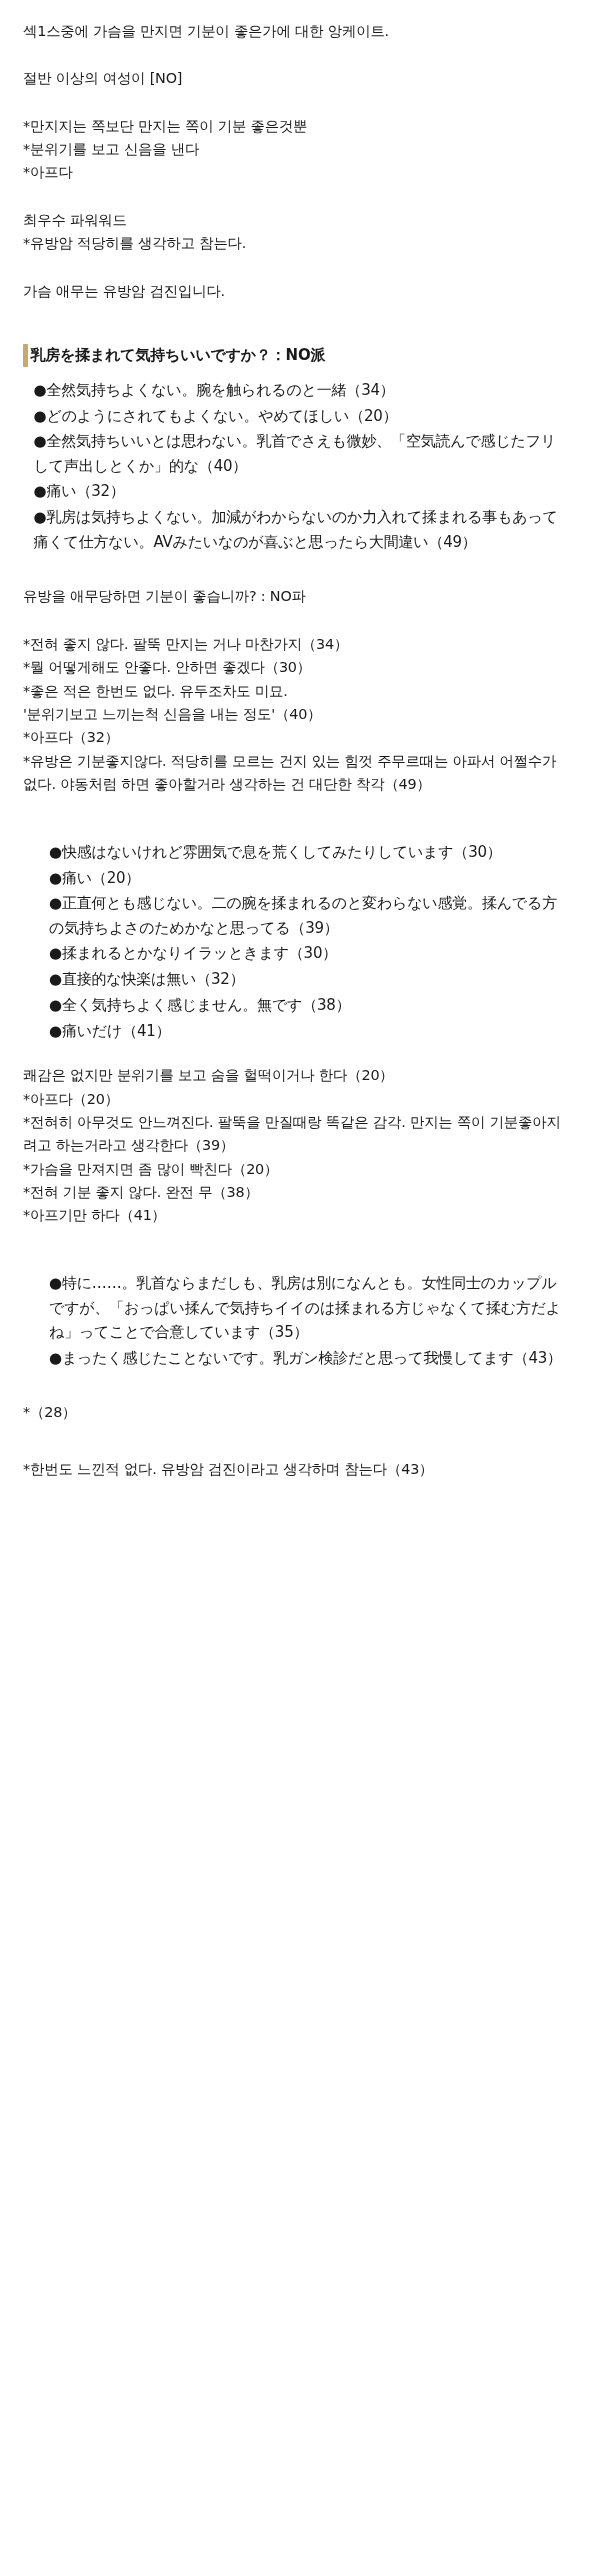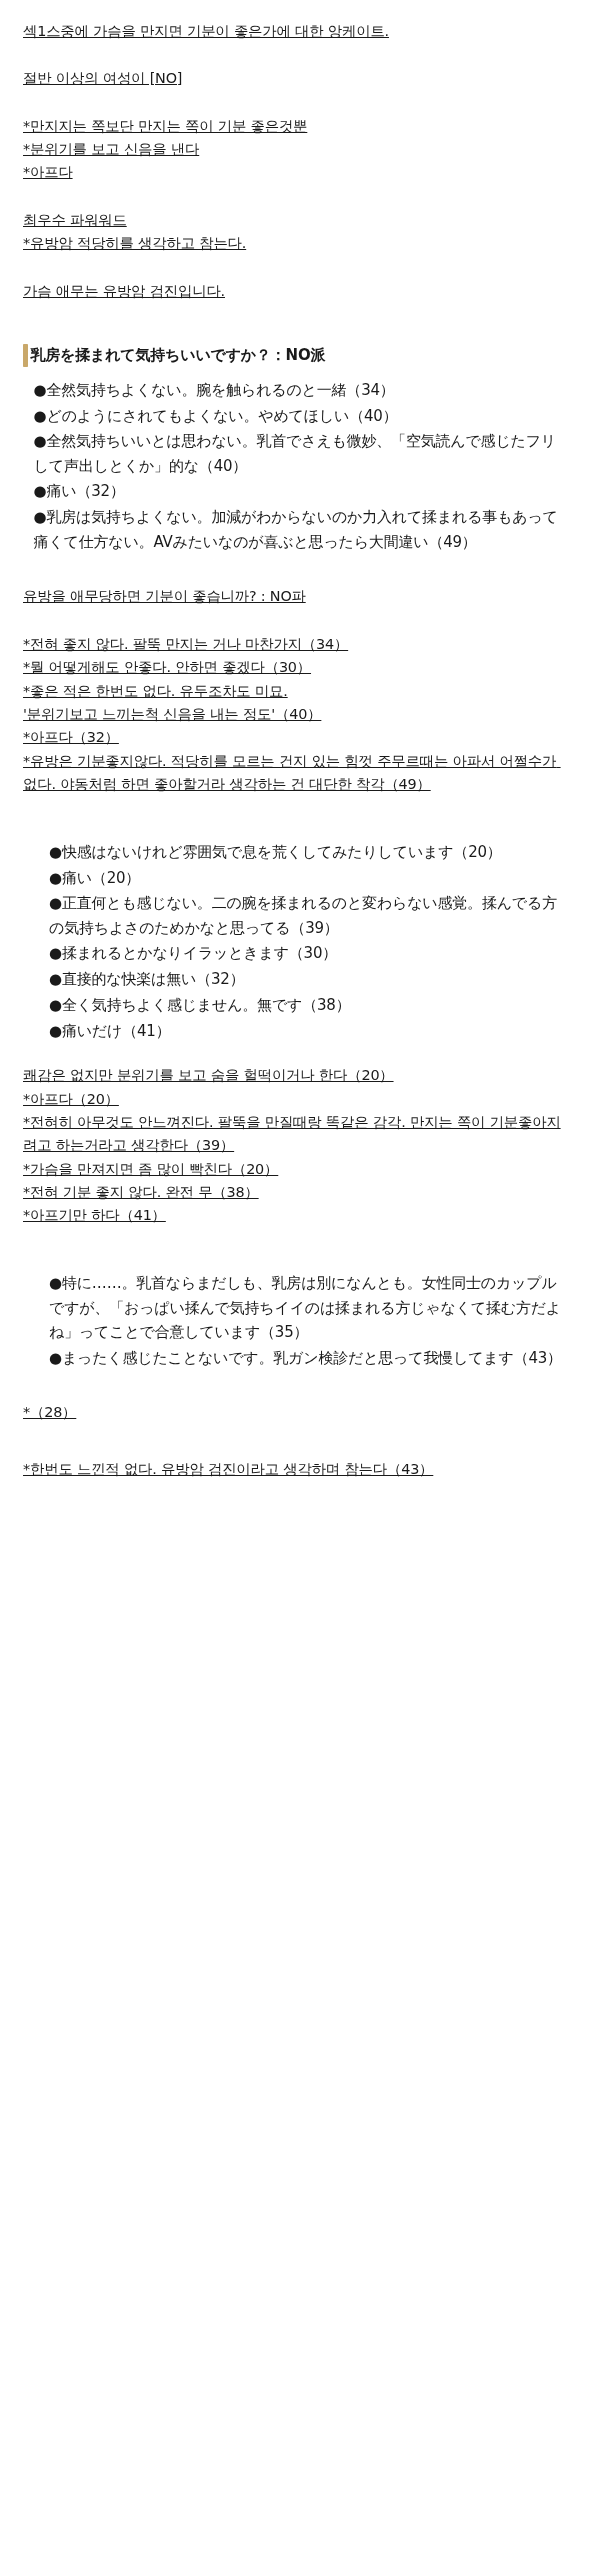--- a/index.html
+++ b/index.html
@@ -21,21 +21,20 @@
   }
   .block {
     margin: 0 0 13.6px 0;
   }
   .line {
     font-size: 14.4px;
     line-height: 1.62;
     letter-spacing: -0.2px;
     white-space: pre-wrap;
     word-break: break-word;
-    text-decoration: underline;
   }
   .spacer-sm { height: 10.6px; }
   .spacer-md { height: 19.7px; }
   .spacer-lg { height: 30px; }
 
   
   .quote-head {
     display: flex;
     align-items: flex-start;
     gap: 3px;
@@ -114,21 +113,21 @@
 
   <div class="spacer-md"></div>
 
   <div class="quote-head">
     <div class="quote-bar"></div>
     <div class="quote-title jp">乳房を揉まれて気持ちいいですか？：NO派</div>
   </div>
 
   <div class="bullets">
     <div class="bullet jp">●全然気持ちよくない。腕を触られるのと一緒（34）</div>
-    <div class="bullet jp">●どのようにされてもよくない。やめてほしい（40）</div>
+    <div class="bullet jp">●どのようにされてもよくない。やめてほしい（20）</div>
     <div class="bullet jp">●全然気持ちいいとは思わない。乳首でさえも微妙、「空気読んで感じたフリして声出しとくか」的な（40）</div>
     <div class="bullet jp">●痛い（32）</div>
     <div class="bullet jp">●乳房は気持ちよくない。加減がわからないのか力入れて揉まれる事もあって痛くて仕方ない。AVみたいなのが喜ぶと思ったら大間違い（49）</div>
   </div>
 
   <div class="spacer-lg"></div>
 
   <div class="block">
     <div class="line">유방을 애무당하면 기분이 좋습니까? : NO파</div>
   </div>
@@ -140,21 +139,21 @@
     <div class="line">*뭘 어떻게해도 안좋다. 안하면 좋겠다（30）</div>
     <div class="line">*좋은 적은 한번도 없다. 유두조차도 미묘.</div>
     <div class="line">'분위기보고 느끼는척 신음을 내는 정도'（40）</div>
     <div class="line">*아프다（32）</div>
     <div class="line">*유방은 기분좋지않다. 적당히를 모르는 건지 있는 힘껏 주무르때는 아파서 어쩔수가 없다. 야동처럼 하면 좋아할거라 생각하는 건 대단한 착각（49）</div>
   </div>
 
   <div class="spacer-lg"></div>
 
   <div class="bullets deep">
-    <div class="bullet jp">●快感はないけれど雰囲気で息を荒くしてみたりしています（20）</div>
+    <div class="bullet jp">●快感はないけれど雰囲気で息を荒くしてみたりしています（30）</div>
     <div class="bullet jp">●痛い（20）</div>
     <div class="bullet jp">●正直何とも感じない。二の腕を揉まれるのと変わらない感覚。揉んでる方の気持ちよさのためかなと思ってる（39）</div>
     <div class="bullet jp">●揉まれるとかなりイラッときます（30）</div>
     <div class="bullet jp">●直接的な快楽は無い（32）</div>
     <div class="bullet jp">●全く気持ちよく感じません。無です（38）</div>
     <div class="bullet jp">●痛いだけ（41）</div>
   </div>
 
   <div class="spacer-md"></div>
 

